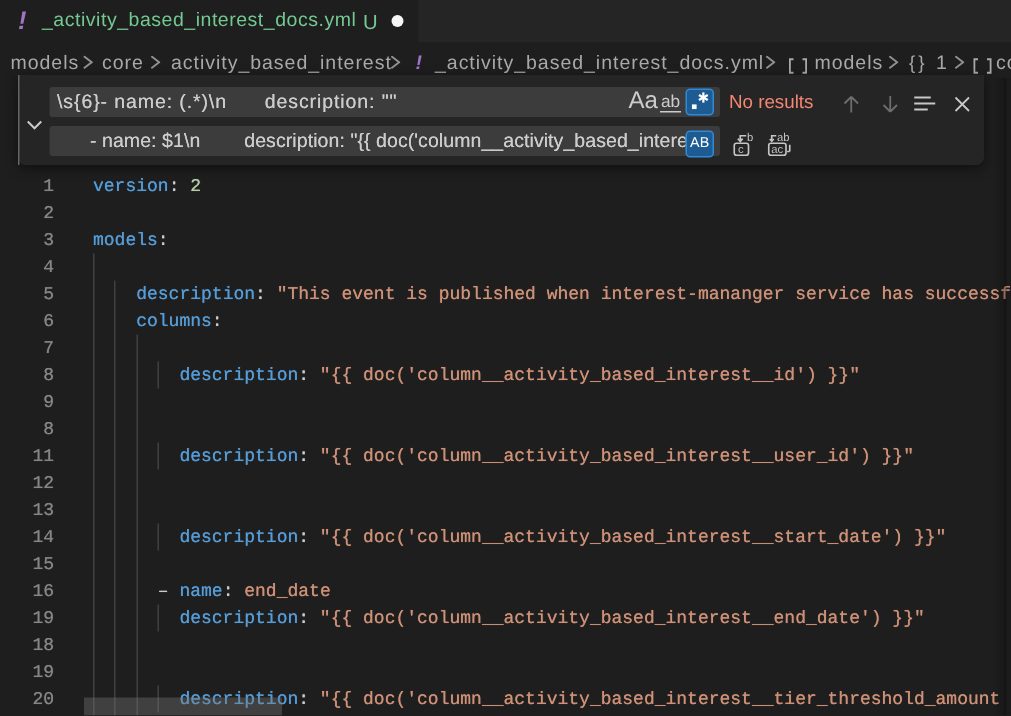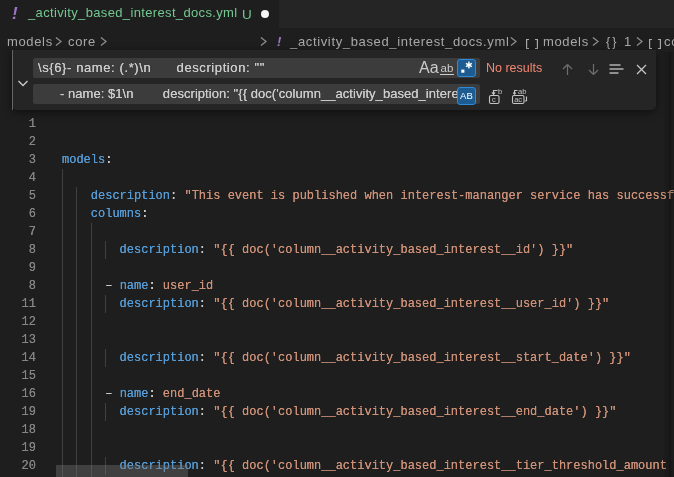--- a/index.html
+++ b/index.html
@@ -79,20 +79,21 @@
         <svg width="7" height="9" viewBox="0 0 7 9">
           <path d="M0.9 0.5 L6.1 4.5 L0.9 8.5" stroke="#929292" stroke-width="1.25" fill="none"></path>
         </svg>
       </span>
 <span class="bct" style="left:68px">core</span>
 <span class="bcc" style="left:100px">
         <svg width="7" height="9" viewBox="0 0 7 9">
           <path d="M0.9 0.5 L6.1 4.5 L0.9 8.5" stroke="#929292" stroke-width="1.25" fill="none"></path>
         </svg>
       </span>
+<span class="bct" style="left:114px">activity_based_interest</span>
 <span class="bcc" style="left:260px">
         <svg width="7" height="9" viewBox="0 0 7 9">
           <path d="M0.9 0.5 L6.1 4.5 L0.9 8.5" stroke="#929292" stroke-width="1.25" fill="none"></path>
         </svg>
       </span>
 <span class="bcy" style="left:277px">!</span>
 <span class="bct" style="left:290px">_activity_based_interest_docs.yml</span>
 <span class="bcc" style="left:510px">
         <svg width="7" height="9" viewBox="0 0 7 9">
           <path d="M0.9 0.5 L6.1 4.5 L0.9 8.5" stroke="#929292" stroke-width="1.25" fill="none"></path>
@@ -126,30 +127,30 @@
 
   <div id="editor">
 <div class="ig" style="left:62px;top:169px;height:308px"></div>
 <div class="ig" style="left:76px;top:187px;height:290px"></div>
 <div class="ig" style="left:91px;top:223px;height:254px"></div>
 <div class="ig" style="left:105px;top:241px;height:18px"></div>
 <div class="ig" style="left:105px;top:295px;height:18px"></div>
 <div class="ig" style="left:105px;top:349px;height:18px"></div>
 <div class="ig" style="left:105px;top:403px;height:18px"></div>
 <div class="ig" style="left:105px;top:457px;height:18px"></div>
-<div class="row" style="top:115px"><span class="ln">1</span></div>
+<div class="row" style="top:115px"><span class="ln">1</span><span class="cd"><span class="k">version</span><span class="p">:</span> <span class="n">2</span></span></div>
 <div class="row" style="top:133px"><span class="ln">2</span><span class="cd"></span></div>
 <div class="row" style="top:151px"><span class="ln">3</span><span class="cd"><span class="k">models</span><span class="p">:</span></span></div>
 <div class="row" style="top:169px"><span class="ln">4</span></div>
 <div class="row" style="top:187px"><span class="ln">5</span><span class="cd">    <span class="k">description</span><span class="p">:</span> <span class="s">"This event is published when interest-mananger service has successfully</span></span></div>
 <div class="row" style="top:205px"><span class="ln">6</span><span class="cd">    <span class="k">columns</span><span class="p">:</span></span></div>
 <div class="row" style="top:223px"><span class="ln">7</span></div>
 <div class="row" style="top:241px"><span class="ln">8</span><span class="cd">        <span class="k">description</span><span class="p">:</span> <span class="s">"{{ doc('column__activity_based_interest__id') }}"</span></span></div>
 <div class="row" style="top:259px"><span class="ln">9</span><span class="cd"></span></div>
-<div class="row" style="top:277px"><span class="ln">8</span><span class="cd">      <span class="p">–</span> <span class="k">name</span><span class="p">:</span> <span class="s">user_id</span></span></div>
+<div class="row" style="top:277px"><span class="ln">8</span></div>
 <div class="row" style="top:295px"><span class="ln">11</span><span class="cd">        <span class="k">description</span><span class="p">:</span> <span class="s">"{{ doc('column__activity_based_interest__user_id') }}"</span></span></div>
 <div class="row" style="top:313px"><span class="ln">12</span><span class="cd"></span></div>
 <div class="row" style="top:331px"><span class="ln">13</span></div>
 <div class="row" style="top:349px"><span class="ln">14</span><span class="cd">        <span class="k">description</span><span class="p">:</span> <span class="s">"{{ doc('column__activity_based_interest__start_date') }}"</span></span></div>
 <div class="row" style="top:367px"><span class="ln">15</span><span class="cd"></span></div>
 <div class="row" style="top:385px"><span class="ln">16</span><span class="cd">      <span class="p">–</span> <span class="k">name</span><span class="p">:</span> <span class="s">end_date</span></span></div>
 <div class="row" style="top:403px"><span class="ln">19</span><span class="cd">        <span class="k">description</span><span class="p">:</span> <span class="s">"{{ doc('column__activity_based_interest__end_date') }}"</span></span></div>
 <div class="row" style="top:421px"><span class="ln">18</span><span class="cd"></span></div>
 <div class="row" style="top:439px"><span class="ln">19</span></div>
 <div class="row" style="top:457px"><span class="ln">20</span><span class="cd">        <span class="k">description</span><span class="p">:</span> <span class="s">"{{ doc('column__activity_based_interest__tier_threshold_amount</span></span></div>

